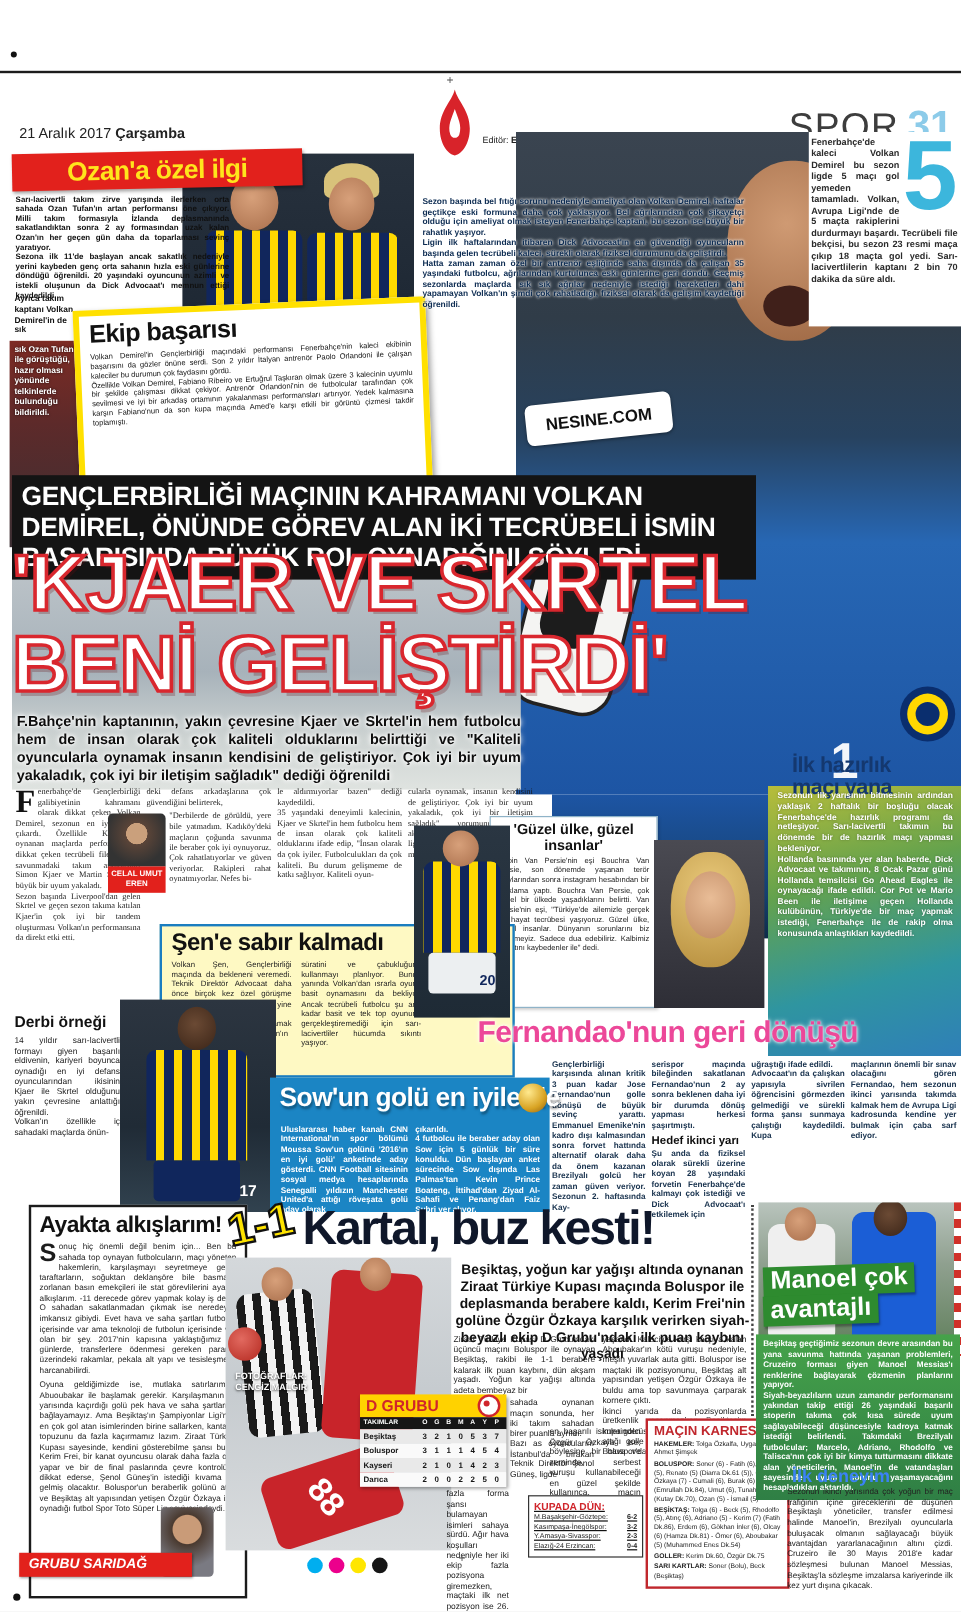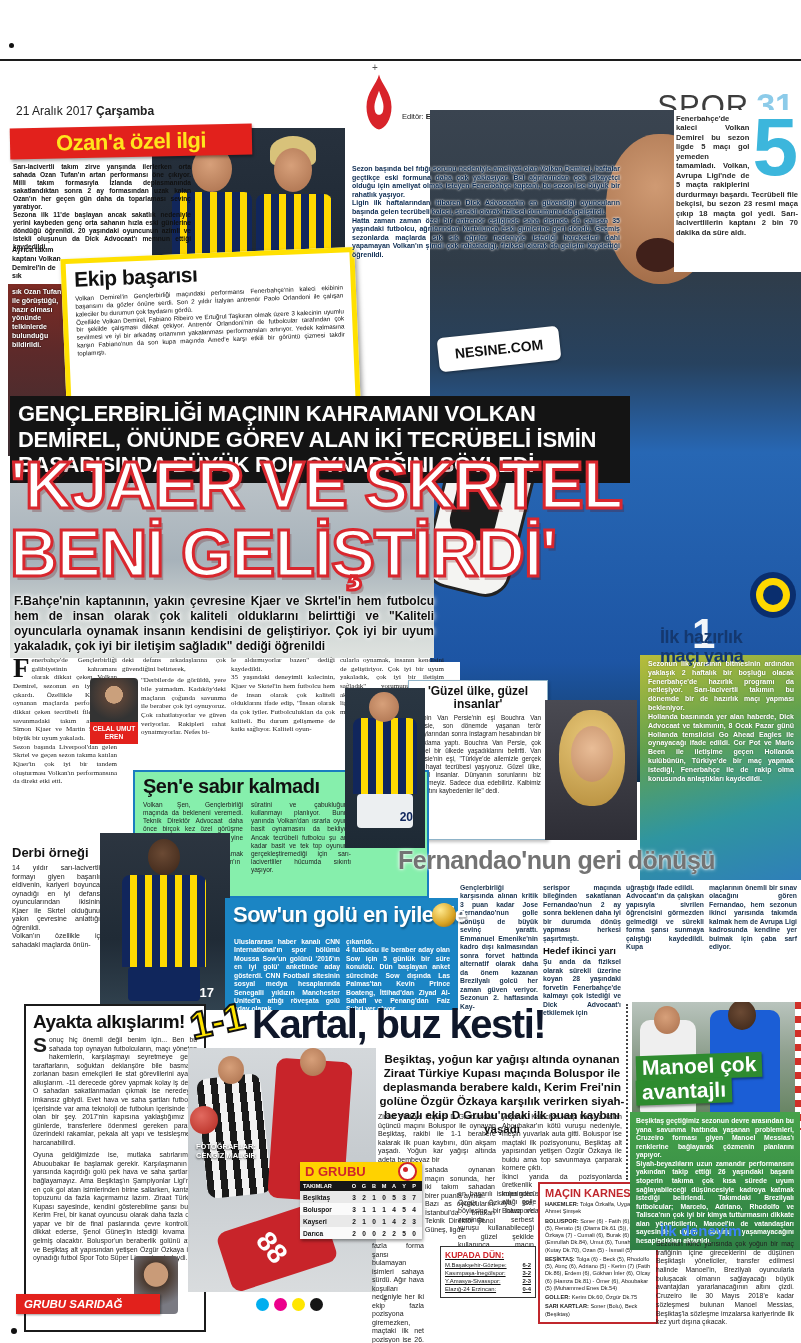--- a/index.html
+++ b/index.html
@@ -77,35 +77,35 @@
   .banner{background:#141414;color:#fff;padding:5px 8px;}
   .banner div{font-weight:bold;font-size:22px;line-height:1.16;letter-spacing:-.3px;}
   .mainhead{font-weight:bold;font-size:66px;line-height:1.0;letter-spacing:-1px;color:#fff;
             -webkit-text-stroke:3px #d9272e;text-shadow:3px 4px 0 rgba(100,10,15,.25);white-space:nowrap;}
   .deck{font-size:12px;line-height:1.25;font-weight:bold;color:#0d0d0d;text-shadow:0 0 2px #fff,0 0 4px #fff,0 0 6px #fff;}
   .mcoltxt{font-size:7px;line-height:1.24;color:#1a1a1a;margin:0 0 3px;}
   .dropcap{float:left;font-size:27px;line-height:.78;font-weight:bold;padding:2px 2px 0 0;font-family:"Liberation Serif",serif;}
   .byfloat{float:left;width:48px;margin:2px 3px 2px -32px;}
   .byphoto{height:44px;background:radial-gradient(circle at 50% 38%,#caa07c 24%,#5a4438 25%,#333 70%);border-radius:4px 4px 0 0;}
   .byname{background:#e2211c;color:#fff;font-weight:bold;font-size:6.6px;text-align:center;padding:3px 1px;line-height:1.2;}
-  .senbox{background:#86efac;border:2px solid #1a7dc0;padding:3px 8px;}
+  .senbox{background:#fef9c3;border:2px solid #1a7dc0;padding:3px 8px;}
   .senbox h2{margin:0;font-size:20px;letter-spacing:-.5px;}
   .sencol{font-size:6.5px;line-height:1.25;color:#222;}
   .subhead-sm{font-size:13px;font-weight:bold;margin:0 0 2px;}
   .serifsm{font-size:7px;line-height:1.22;color:#1a1a1a;}
   .sowpanel{background:#1b85c4;}
   .sowhead{color:#fff;font-weight:bold;font-size:22px;letter-spacing:-.5px;text-shadow:1px 2px 2px rgba(0,0,0,.35);}
   .sowcol{font-size:6.8px;line-height:1.24;font-weight:bold;color:#fff;}
   .quotebox{background:#fff;border:1px solid #8fb3c8;padding:4px 6px;box-shadow:1px 2px 3px rgba(0,0,0,.25);}
   .quotebox h3{margin:0 0 3px;font-size:12px;text-align:center;line-height:1.1;}
   .quotebox p{margin:0;font-size:6.3px;line-height:1.28;color:#222;}
   .hazhead{font-size:18px;font-weight:bold;color:#14386f;line-height:1.05;letter-spacing:-.4px;}
   .hazpanel{background:linear-gradient(165deg,#b8bd3a 0%,#64a24d 35%,#2f95a0 70%,#2f7fb8 100%);}
   .hazbody{font-size:7px;line-height:1.26;font-weight:bold;color:#fff;text-shadow:0 0 2px rgba(0,0,0,.35);}
-  .fernhead{font-size:25px;font-weight:bold;color:#737373;letter-spacing:-.5px;white-space:nowrap;
+  .fernhead{font-size:25px;font-weight:bold;color:#ec4899;letter-spacing:-.5px;white-space:nowrap;
             text-shadow:0 0 2px #fff,0 0 4px #fff;}
   .ferncol{font-size:6.8px;line-height:1.25;font-weight:bold;color:#17314d;}
   .fernsub{font-size:9.5px;font-weight:bold;color:#0d0d0d;margin:2px 0;}
   .kosebox{background:#fff;border:2px solid #1b1b1b;padding:5px 7px;}
   .kosebox h2{margin:0 0 3px;font-size:19px;letter-spacing:-.5px;}
   .kosebox p{margin:0 0 4px;font-size:6.8px;line-height:1.26;color:#1c1c1c;}
   .kose-drop{float:left;font-size:21px;line-height:.8;font-weight:bold;padding:1px 2px 0 0;}
   .authorband{background:#e2211c;color:#fff;font-weight:bold;font-style:italic;font-size:11.5px;
               display:flex;align-items:center;padding:0 8px;box-shadow:1px 1px 2px rgba(0,0,0,.4);}
   .authorphoto{background:radial-gradient(circle at 50% 32%,#c99b78 26%,#4a3a30 28%,#7a7a82 70%);border-radius:4px;}

